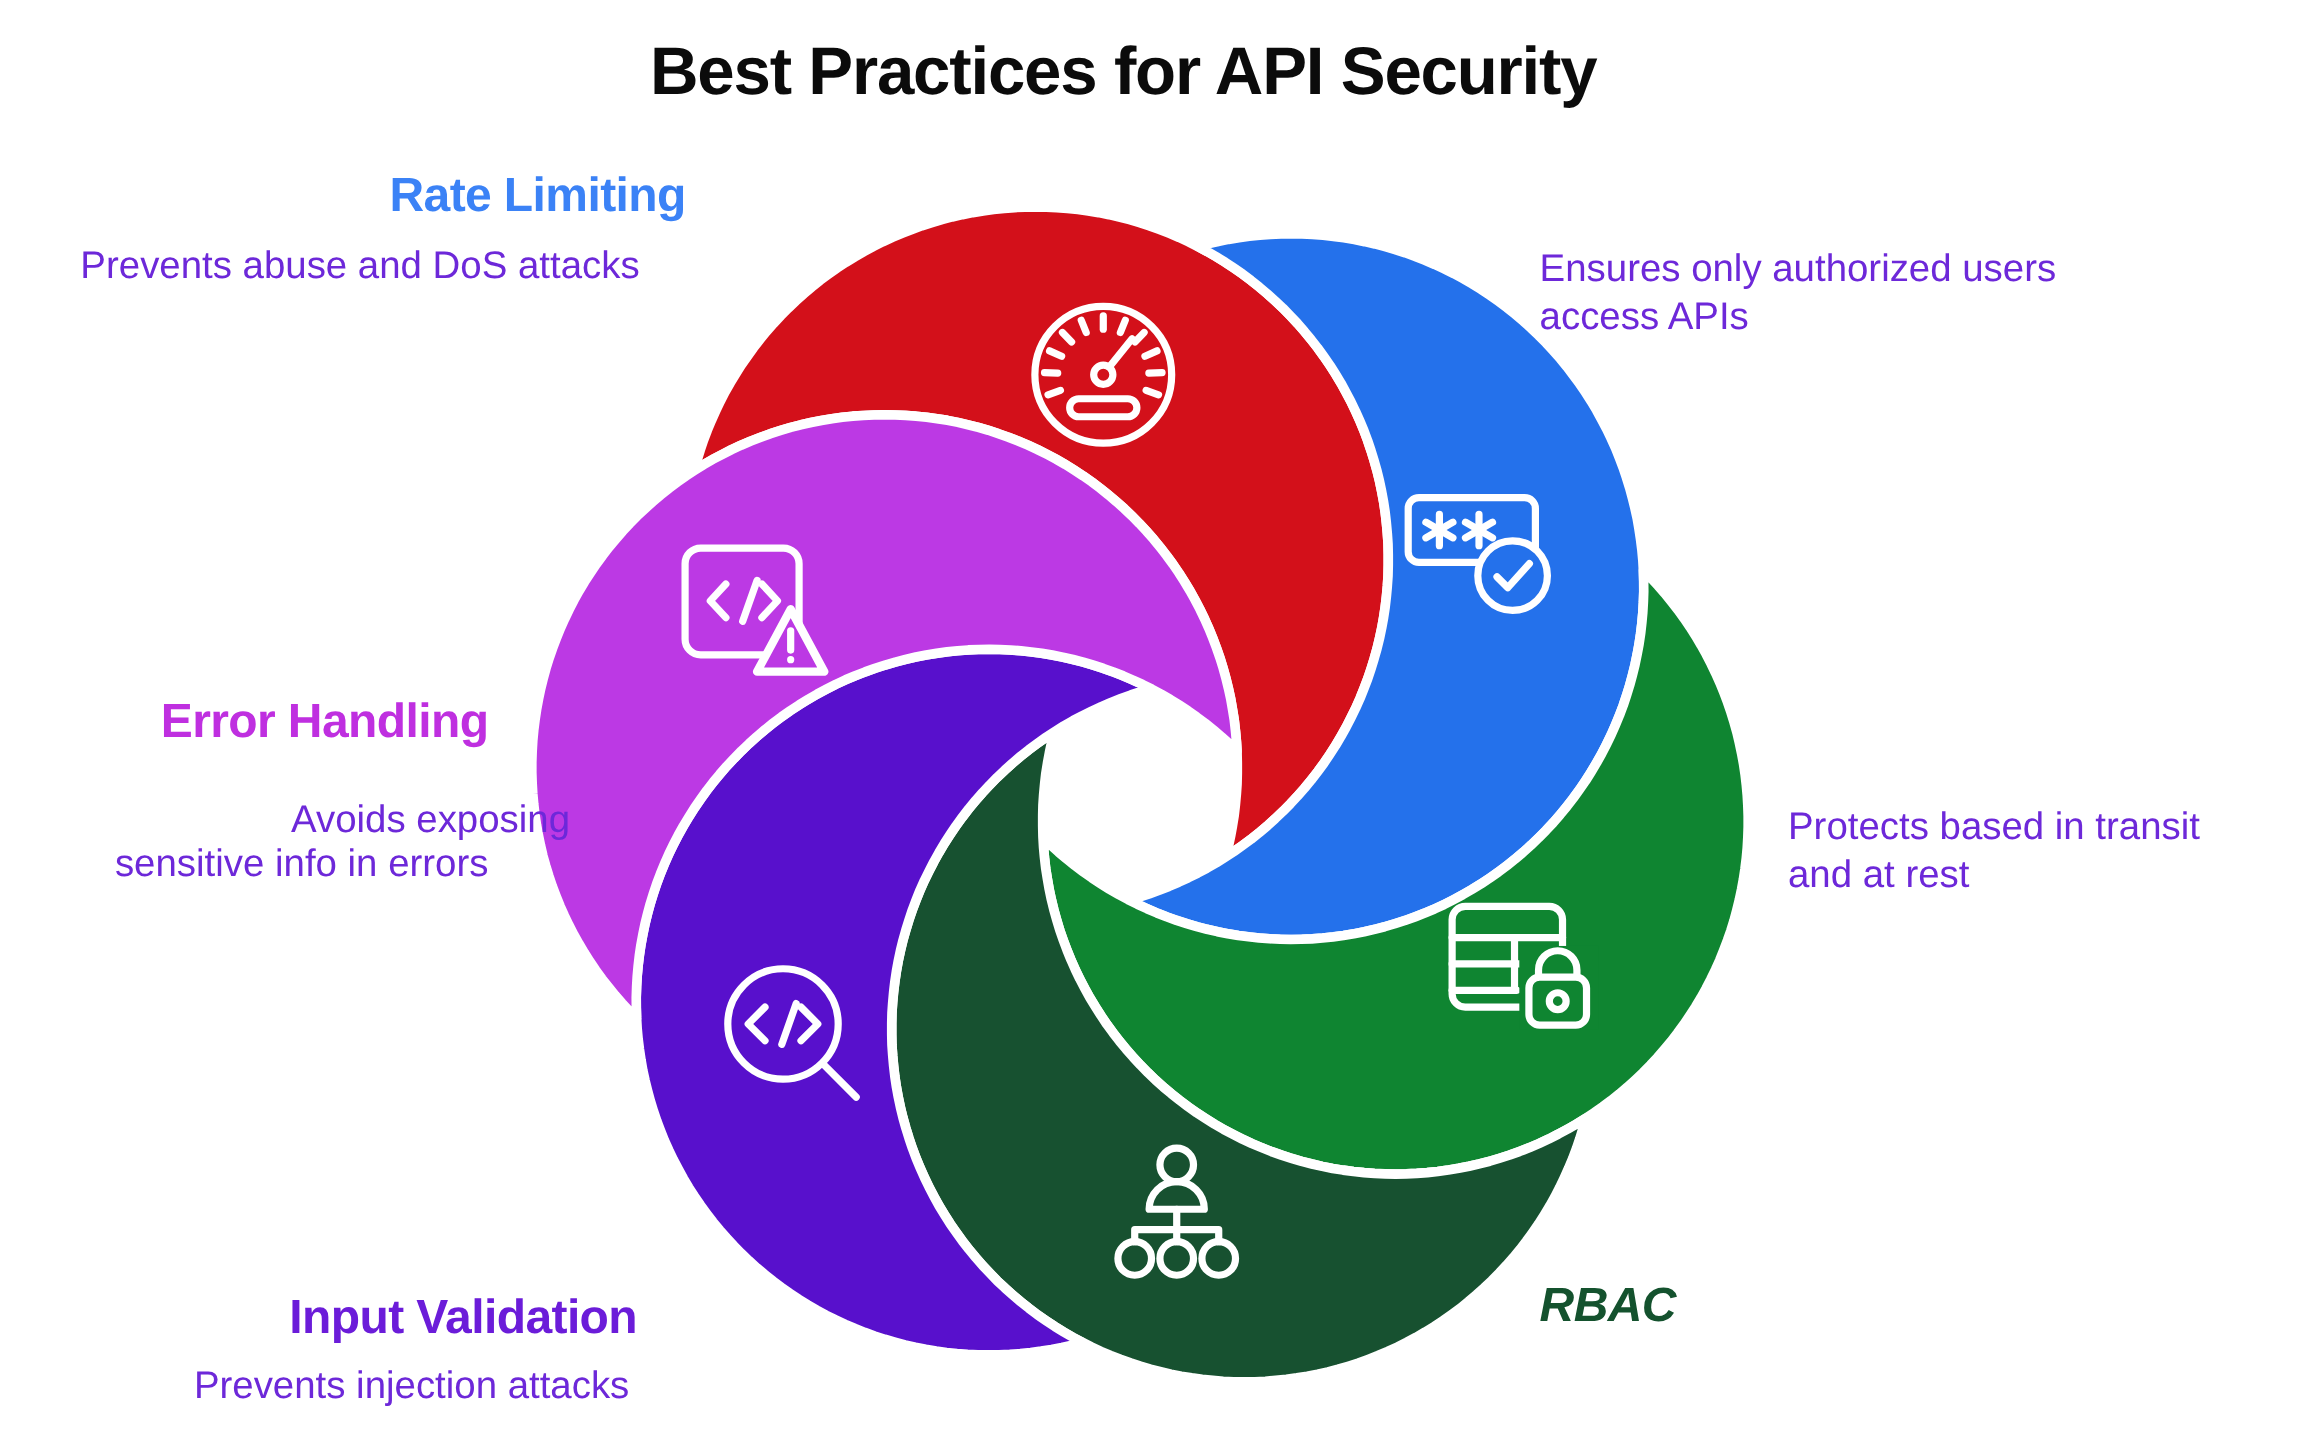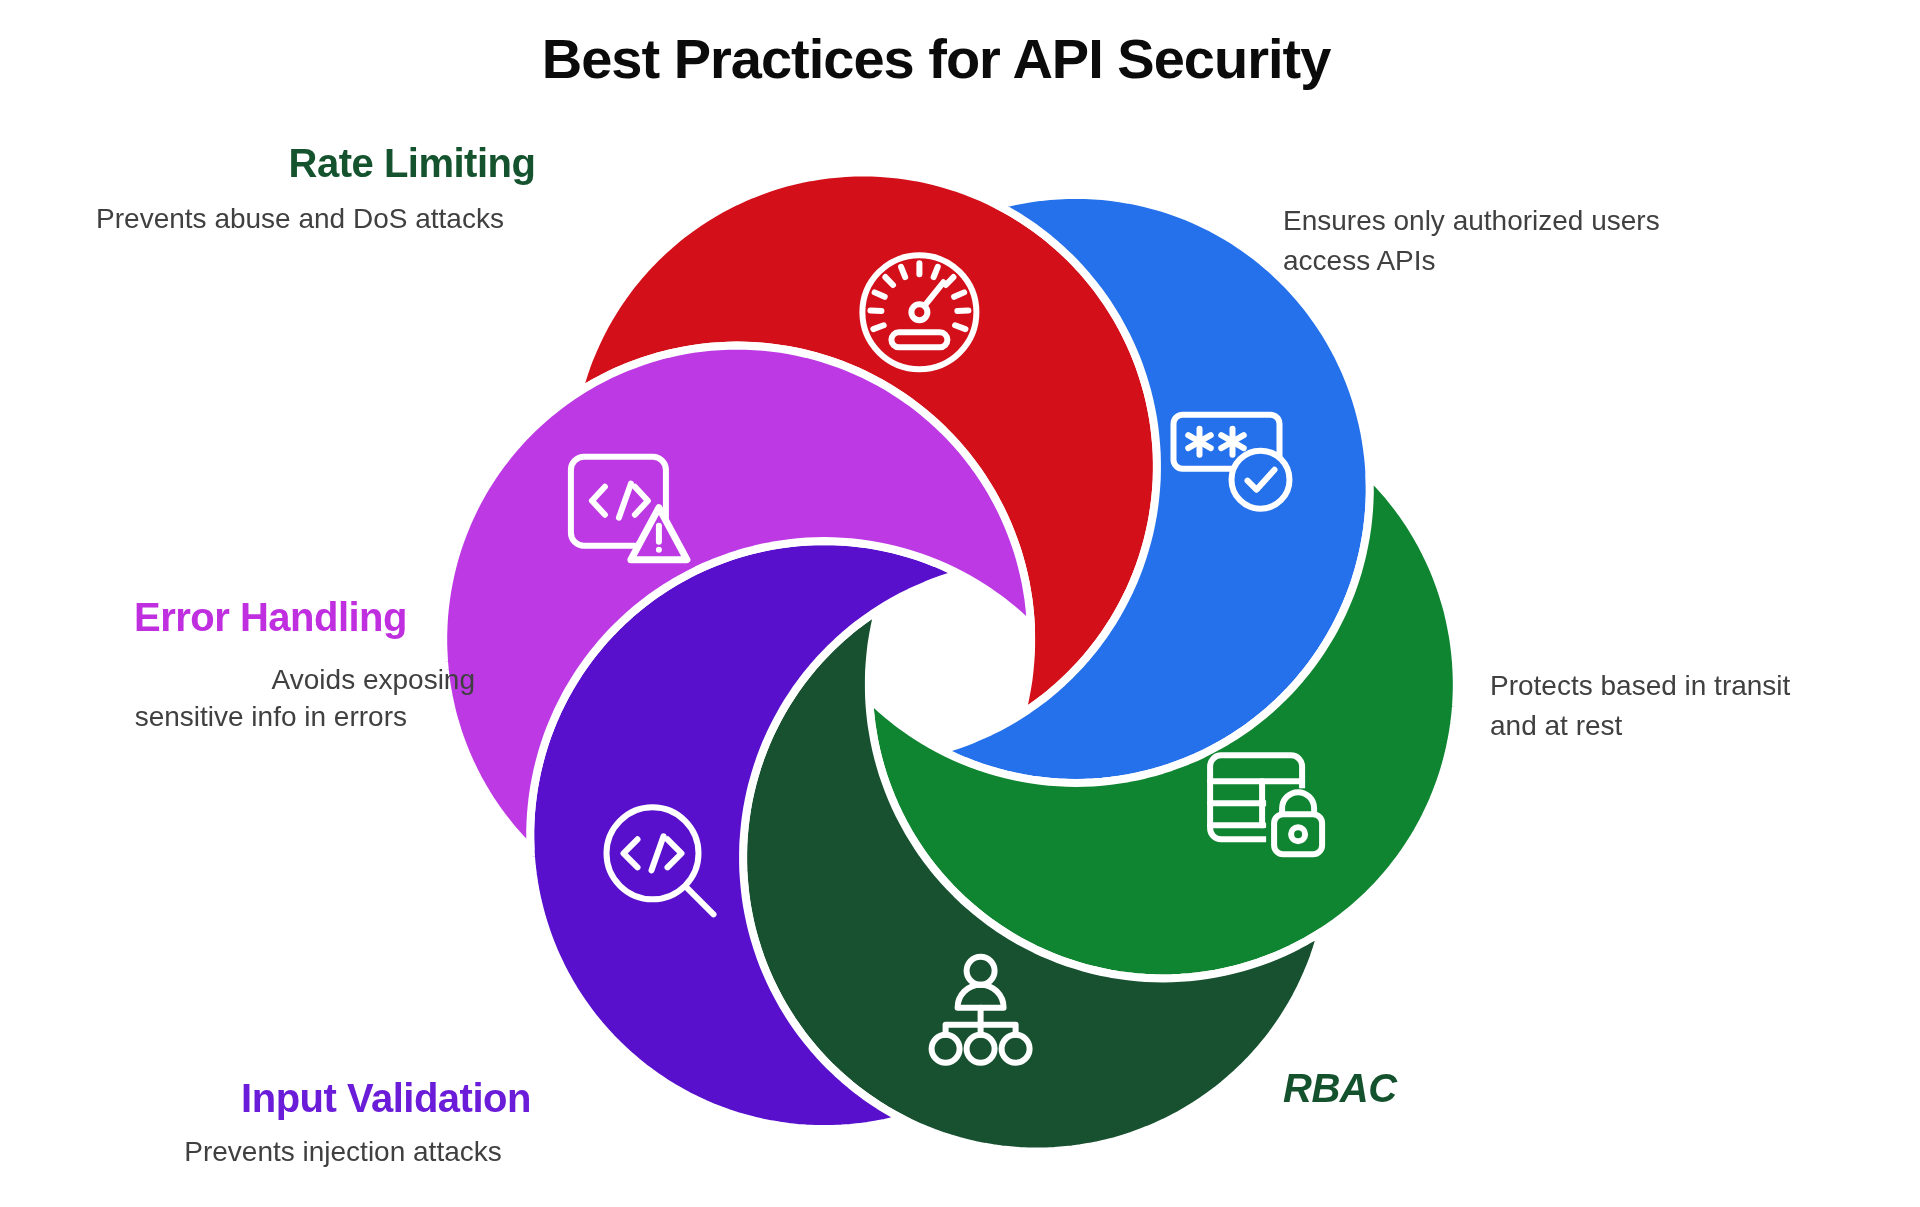--- a/index.html
+++ b/index.html
@@ -18,21 +18,21 @@
     font-size: 56px; font-weight: 800; color: #0b0b0b;
     letter-spacing: -1px; white-space: nowrap; margin: 0;
   }
   .p-title {
     position: absolute;
     font-size: 40px; font-weight: 800;
     letter-spacing: -0.5px; white-space: nowrap; line-height: 1;
   }
   .p-desc {
     position: absolute;
-    font-size: 28px; font-weight: 400; color: #404040;
+    font-size: 32px; font-weight: 400; color: #6d28d9;
     white-space: nowrap; line-height: 1;
   }
   .centered { transform: translateX(-50%); }
 
   
   #rate-title   { left: 412px;  top: 143px; }
   #rate-desc-0  { left: 300px;  top: 205px; }
 
   #auth-title   { left: 1283px; top: 146px; }
   #auth-desc-0  { left: 1283px; top: 207px; }
@@ -41,21 +41,21 @@
   #enc-title    { left: 1490px; top: 611px; }
   #enc-desc-0   { left: 1490px; top: 672px; }
   #enc-desc-1   { left: 1490px; top: 712px; }
 
   #rbac-title   { left: 1283px; top: 1068px; font-style: italic; }
   #rbac-desc-0  { left: 1283px; top: 1131px; }
 
   #input-title  { left: 386px;  top: 1078px; }
   #input-desc-0 { left: 343px;  top: 1138px; }
 
-  #error-title  { right: 1513px; top: 597px; text-align: left; }
+  #error-title  { right: 1513px; top: 581px; text-align: left; }
   #error-desc-0 { right: 1445px; top: 666px; text-align: right; }
   #error-desc-1 { right: 1513px; top: 703px; text-align: right; }
   #error-title, #error-desc-0, #error-desc-1 { left: auto; }
 </style>
 </head>
 <body>
 
 <div class="canvas">
 
   <svg id="wheel" width="1920" height="1207" viewBox="0 0 1920 1207">
@@ -132,21 +132,21 @@
         <line x1="-1" y1="-30" x2="-13" y2="4"></line>
       <polyline points="3,-27 16,-13 3,1"></polyline>
       <path d="M 27,-6 L 55,46 L -1,46 Z" fill="#bc39e4" stroke-width="7"></path>
       <line x1="27" y1="12" x2="27" y2="28"></line>
         <line x1="27" y1="36" x2="27" y2="36.01"></line>
       </g>
     </svg>
 
   <h1 class="page-title">Best Practices for API Security</h1>
 
-  <div class="p-title centered" id="rate-title" style="color: #14532d;">Rate Limiting</div>
+  <div class="p-title centered" id="rate-title" style="color: #3b82f6; margin-left: 36px;">Rate Limiting</div>
   <div class="p-desc centered" id="rate-desc-0">Prevents abuse and DoS attacks</div>
 
   <div class="p-desc" id="auth-desc-0">Ensures only authorized users</div>
   <div class="p-desc" id="auth-desc-1">access APIs</div>
 
   <div class="p-desc" id="enc-desc-0">Protects based in transit</div>
   <div class="p-desc" id="enc-desc-1">and at rest</div>
 
   <div class="p-title" id="rbac-title" style="color: rgb(20, 82, 46);">RBAC</div>
 

